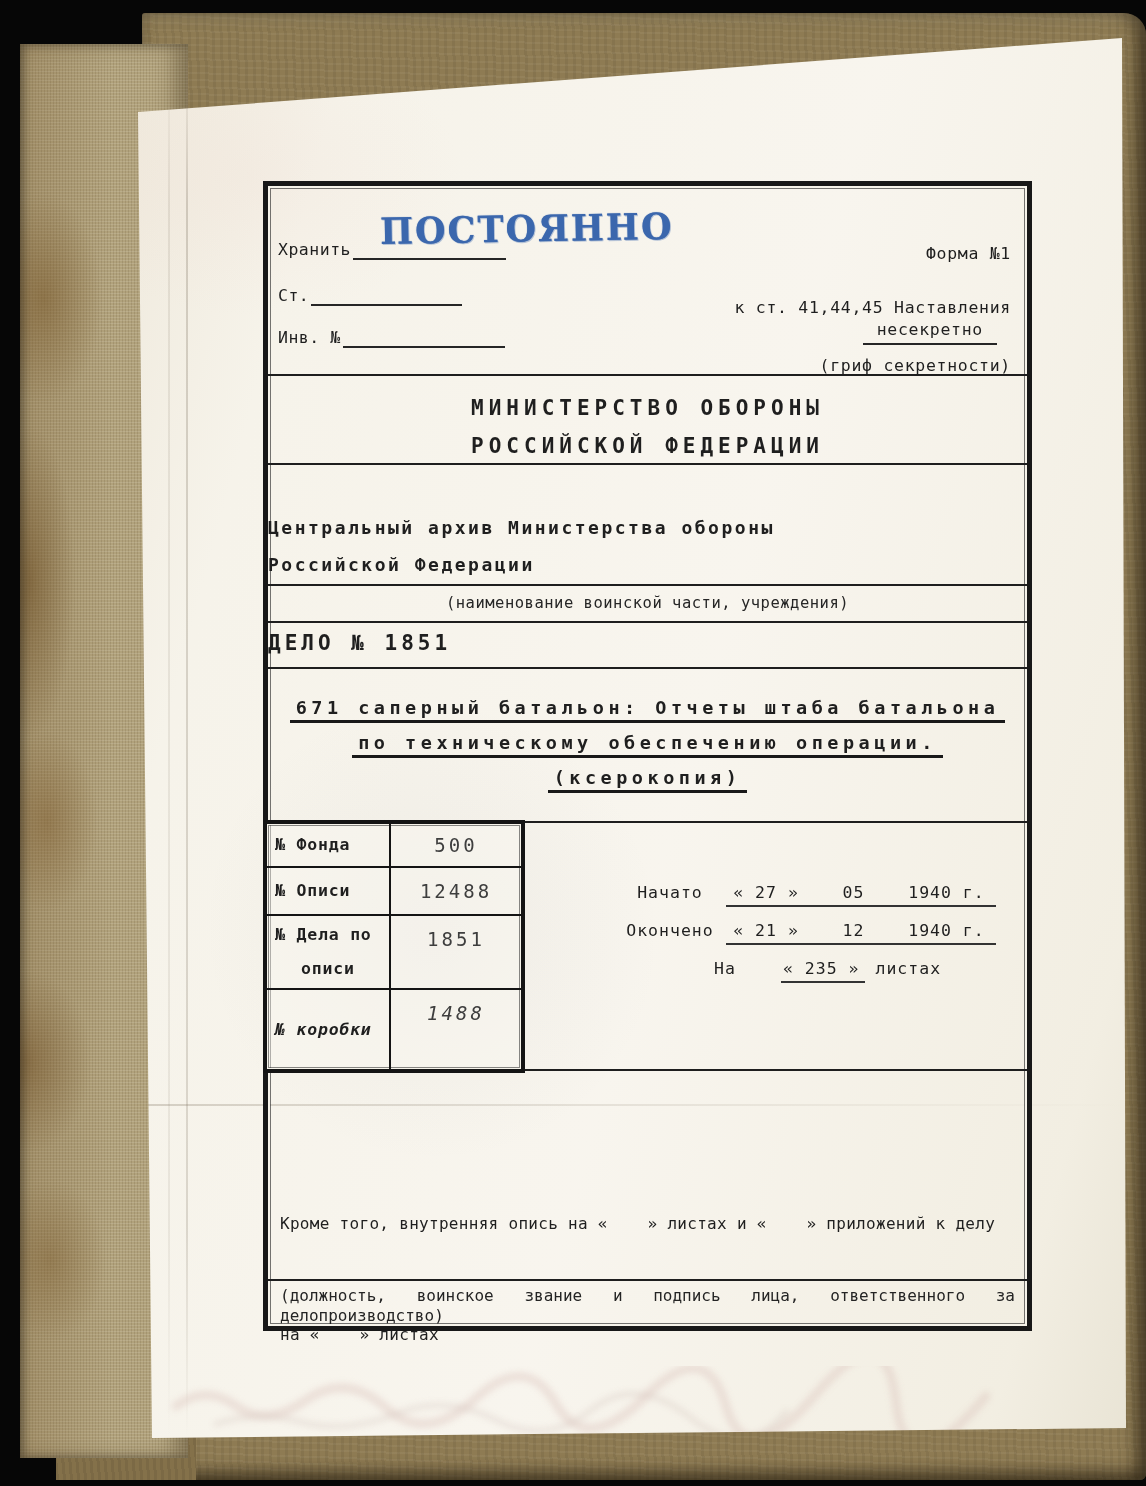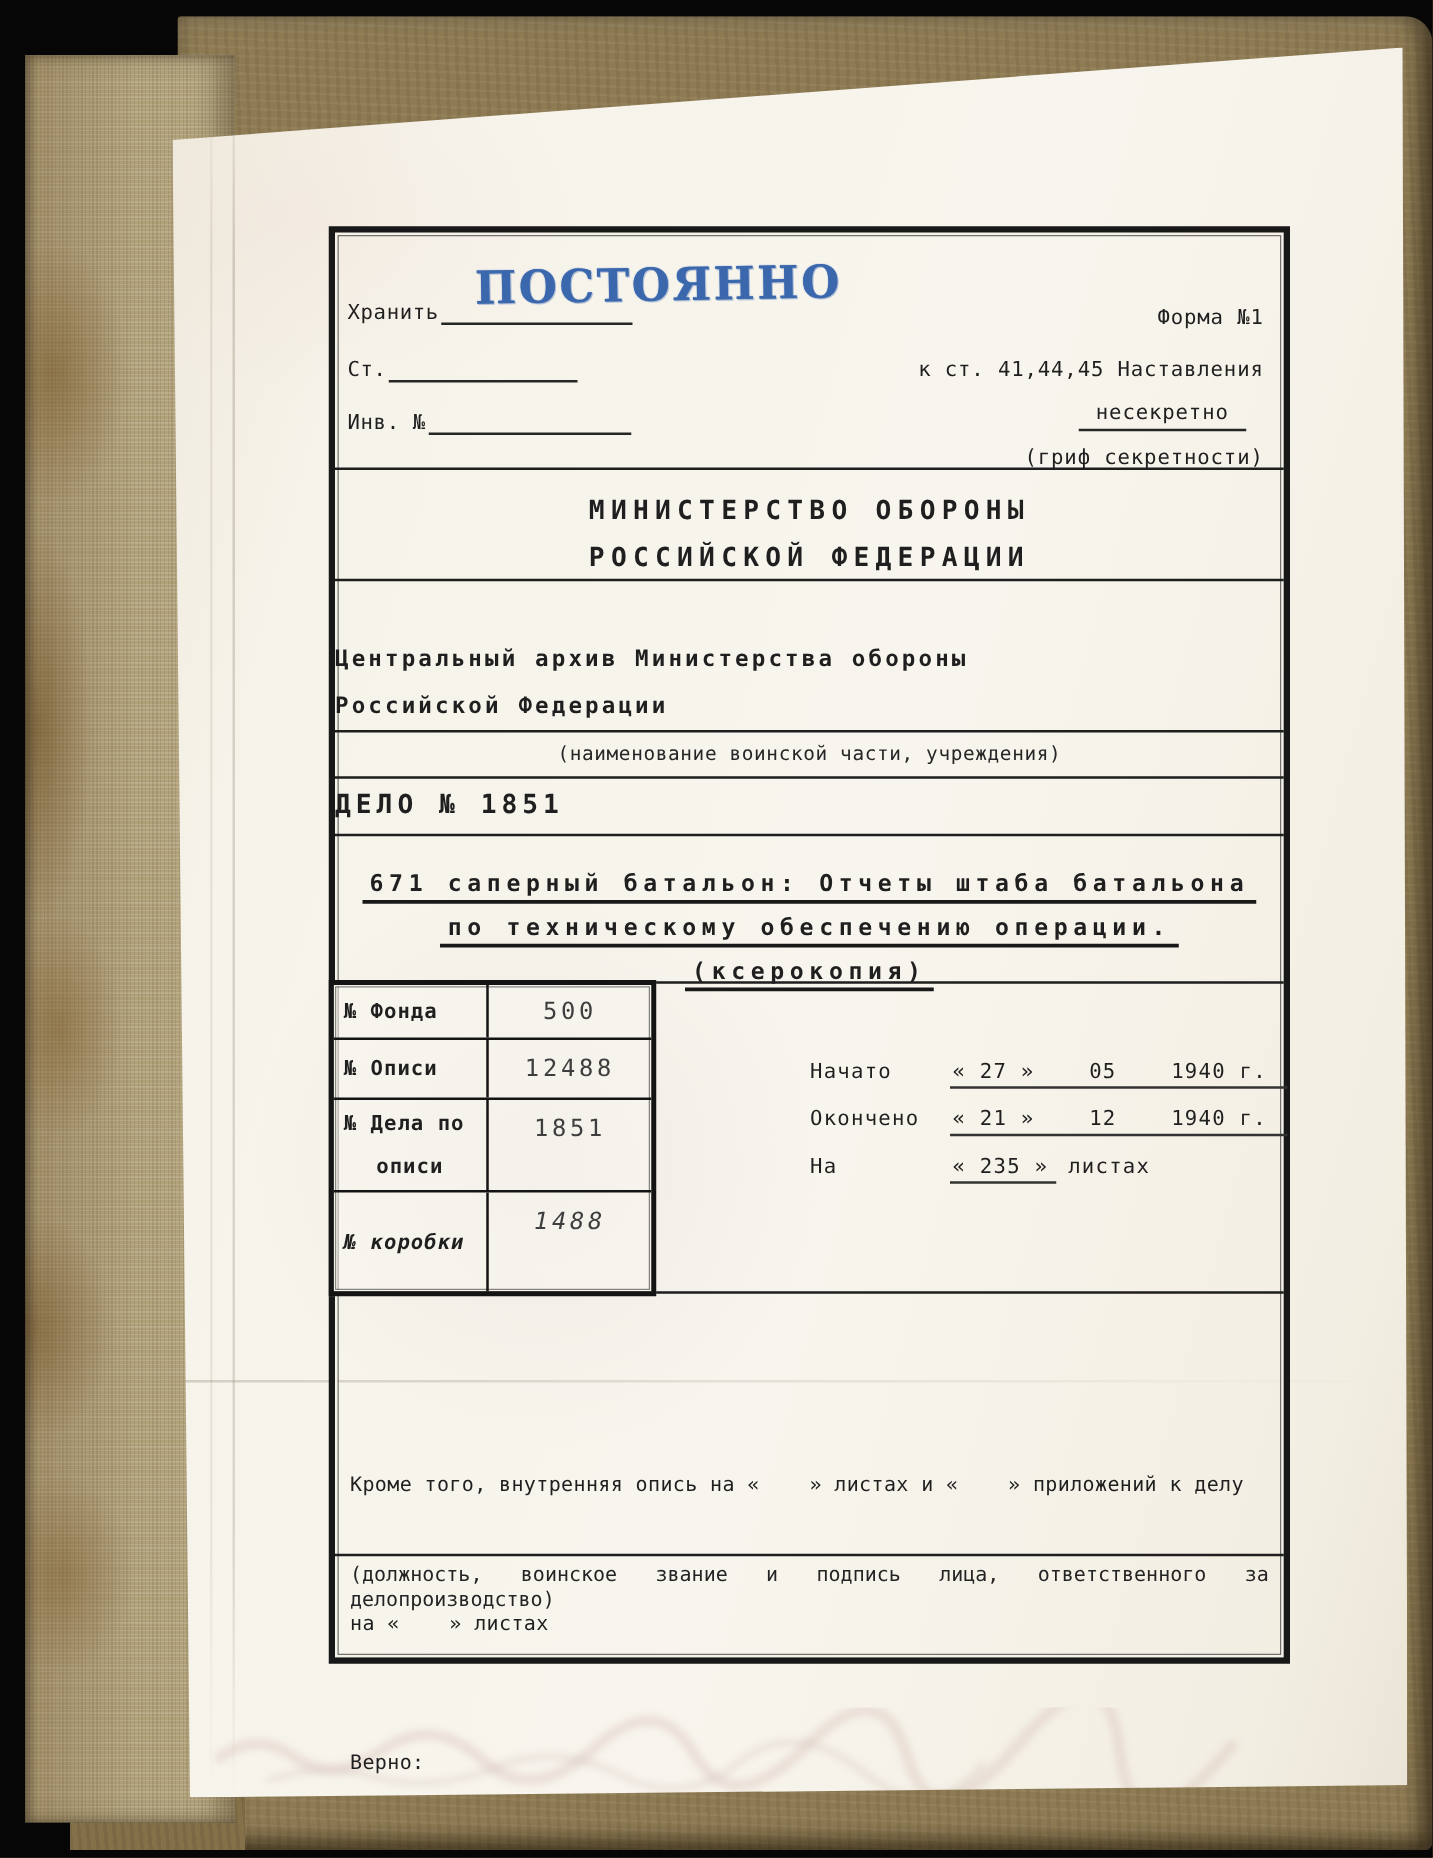--- a/index.html
+++ b/index.html
@@ -66,39 +66,39 @@
     position:absolute; left:131px; top:145px; width:769px; height:1150px;
     border:5px solid #181818;
     box-shadow: inset 0 0 0 2px rgba(246,243,234,1), inset 0 0 0 3px rgba(45,45,45,.65);
   }
   .s { position:relative; width:100%; border-bottom:2px solid #1e1e1e; }
   .s1 { height:190px; }
   .s2 { height:89px;  text-align:center; padding-top:13px; }
   .s3 { height:121px; padding-top:44px; }
   .s4 { height:37px;  text-align:center; padding-top:8px; font-size:15.5px; letter-spacing:.5px; color:#262626; }
   .s5 { height:46px;  padding-top:8px; font-size:21px; font-weight:bold; letter-spacing:4px; }
-  .s6 { height:118px; text-align:center; padding-top:28px; }
+  .s6 { height:154px; text-align:center; padding-top:28px; }
   .s7 { height:248px; }
   .s8 { height:210px; padding:60px 12px 0; font-size:16px; letter-spacing:.3px; line-height:37px; white-space:pre; }
   .s9 { height:43px; border-bottom:none; padding:5px 12px 0; font-size:16px; text-align:justify; line-height:20px; color:#242424; }
   
   .stamp {
     position:absolute; left:112px; top:22px; z-index:5;
     font-family:"DejaVu Serif","Liberation Serif",serif;
     font-weight:bold; font-size:35px; letter-spacing:2px; color:#2d5da9;
     transform:rotate(-1deg) scaleY(1.04);
     text-shadow:0 0 1px rgba(45,93,169,.8), 1px 1px 0 rgba(45,93,169,.3);
     opacity:.93;
   }
   .fldrow { position:absolute; left:10px; font-size:16.5px; letter-spacing:.5px; white-space:nowrap; }
   .r-keep { top:54px; } .r-st { top:100px; } .r-inv { top:142px; }
   .blank { display:inline-block; height:18px; border-bottom:2px solid #262626; vertical-align:-5px; margin-left:2px; }
   .b1 { width:153px; } .b2 { width:151px; } .b3 { width:162px; }
   .rcol { position:absolute; right:16px; text-align:right; font-size:16.5px; letter-spacing:.7px; white-space:nowrap; }
-  .r-form { top:58px; } .r-ref { top:100px; } .r-secret { top:134px; right:30px; } .r-grif { top:170px; }
+  .r-form { top:58px; } .r-ref { top:112px; } .r-secret { top:134px; right:30px; } .r-grif { top:170px; }
   .uline-sec { display:inline-block; border-bottom:2px solid #262626; padding:0 14px 4px; }
   
   .h-big { font-size:21px; font-weight:bold; letter-spacing:5px; line-height:38px; }
   .h-mid { font-size:18px; font-weight:bold; letter-spacing:2.5px; line-height:37px; }
   .t-line { display:block; margin-bottom:9px; }
   .t-line > span { display:inline-block; font-size:18.5px; font-weight:bold; letter-spacing:4.5px; border-bottom:3px solid #191919; padding:0 6px 2px; }
   
   .regtable {
     position:absolute; left:-5px; top:-3px; width:262px; height:253px;
     border:4px solid #141414; display:flex; flex-direction:column;
@@ -108,21 +108,21 @@
   .trow { display:flex; border-bottom:2px solid #141414; }
   .trow:last-child { border-bottom:none; flex:1;font-style:italic; }
   .tr1 { height:44px; } .tr2 { height:48px; } .tr3 { height:74px; }
   .lbl { flex:0 0 124px; border-right:2px solid #141414; display:flex; align-items:center;
          font-weight:bold; font-size:16.5px; letter-spacing:.8px; }
   .lbl span { display:block; padding-left:34px; text-indent:-26px; line-height:34px; }
   .val { flex:1; display:flex; align-items:center; justify-content:center;
          font-size:19px; letter-spacing:3px; color:#3e3e3e; }
   .trow.top .val { align-items:flex-start; padding-top:12px; }
   
-  .dates { position:absolute; left:380px; top:60px; font-size:16.5px; letter-spacing:1px; }
+  .dates { position:absolute; left:346px; top:60px; font-size:16.5px; letter-spacing:1px;text-align:center; }
   .drow { margin-bottom:14px; white-space:nowrap; }
   .dlab { display:inline-block; width:112px; }
   .duline { display:inline-block; border-bottom:2px solid #333; padding:0 6px 3px 2px; white-space:pre; }
   .dw { min-width:270px; }
   .dsuf { margin-left:10px; }
 </style>
 </head>
 <body>
 
 <div class="scene">

